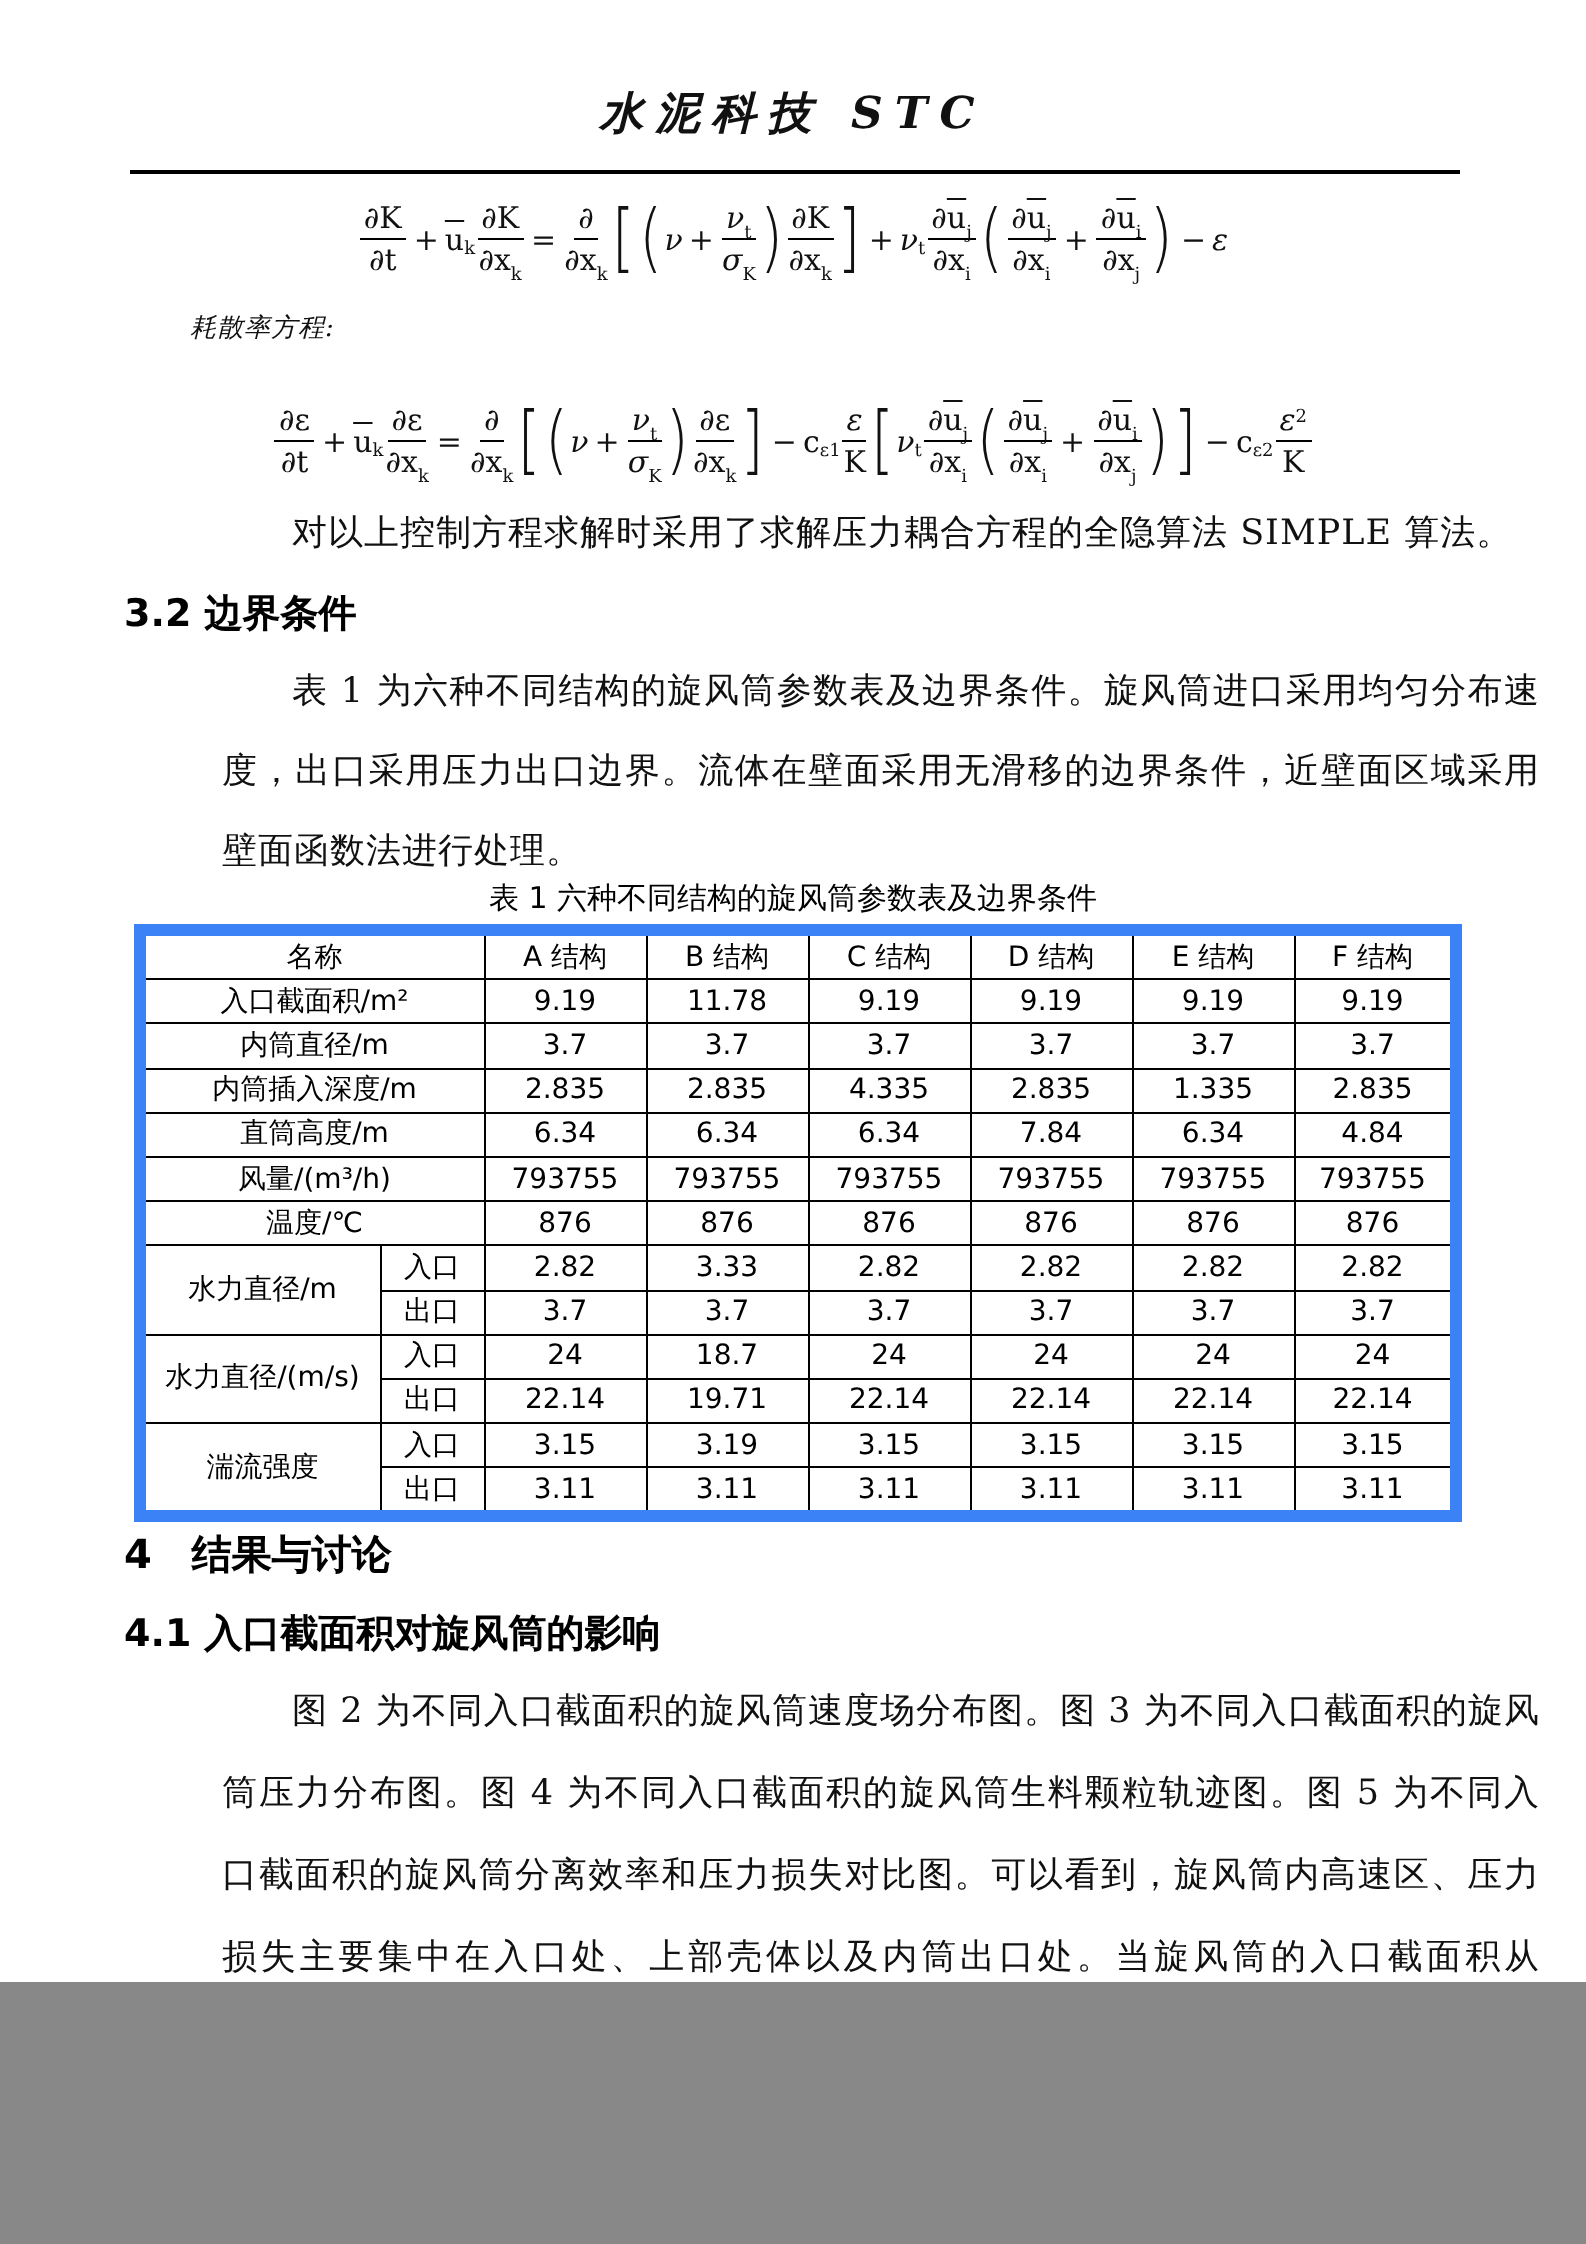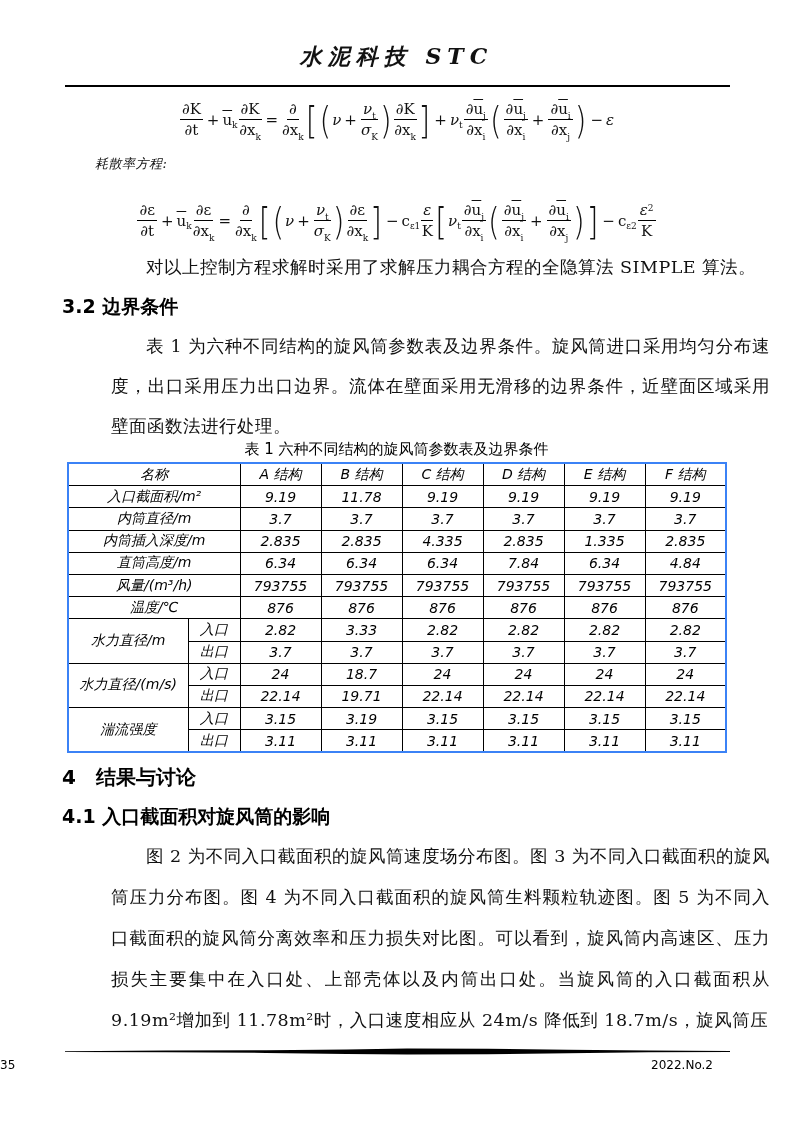--- a/index.html
+++ b/index.html
@@ -1,18 +1,18 @@
 <!DOCTYPE html>
 <html><head>
 <meta charset="utf-8">
 <style>
   html,body{margin:0;padding:0;background:#888;}
   .page{
     position:relative;
-    width:793px;height:1122px;
+    width:793px;height:991px;
     background:#ffffff;
     margin:0 auto;
     overflow:hidden;
     font-family:"DejaVu Serif", serif;
     color:#111;
   }
   
   .journal-title{
     position:absolute;top:42px;left:0;right:0;
     text-align:center;
@@ -85,21 +85,21 @@
     font-size:14px;color:#000;
   }
   table.params td{
     border:1.5px solid #000;
     height:21.2px;
     padding:0 2px;
     text-align:center;
     vertical-align:middle;
     overflow:hidden;white-space:nowrap;
   }
-  table.params{border:2px solid #3b82f6;font-style:italic;}
+  table.params{border:6px solid #3b82f6;}
   col.c-name{width:120px;}
   col.c-tag{width:52px;}
   col.c-val{width:81px;}
   
   .footer-rule{position:absolute;top:1046px;left:65px;right:63px;height:10px;}
   .footer-rule svg{display:block;width:100%;height:10px;}
   .page-number{
     position:absolute;top:1058px;left:0;right:0;
     font-size:12px;font-family:"DejaVu Sans", sans-serif;color:#000;
   }

